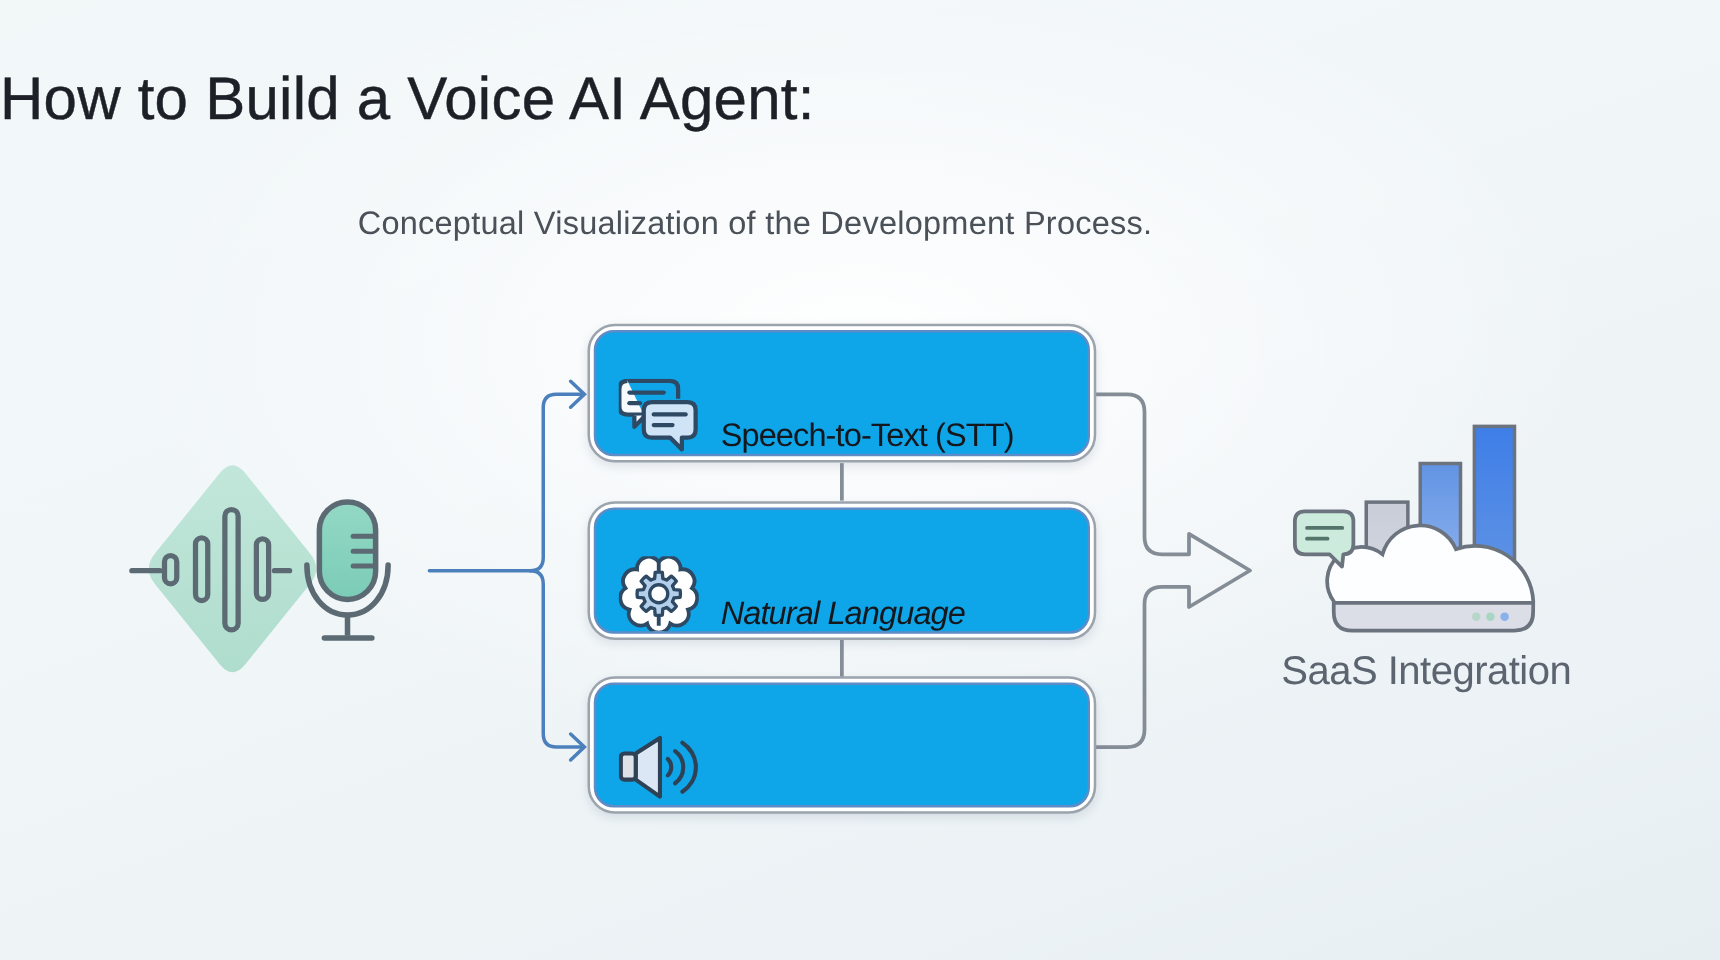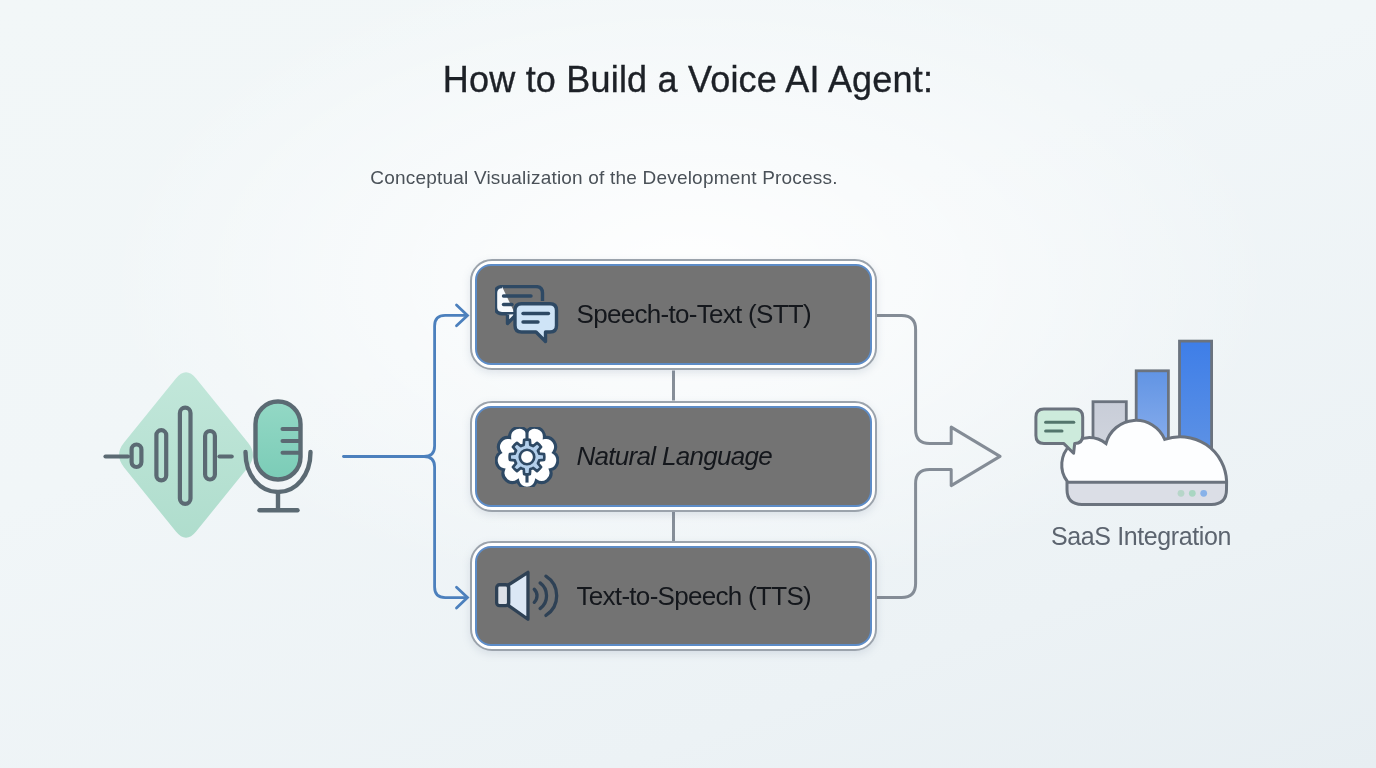--- a/index.html
+++ b/index.html
@@ -5,48 +5,48 @@
   html,body{margin:0;padding:0;}
   body{
     width:1376px;height:768px;overflow:hidden;position:relative;
     font-family:"Liberation Sans",sans-serif;
     background:
       radial-gradient(ellipse 950px 520px at 50% 36%, rgba(255,255,255,0.95), rgba(255,255,255,0) 62%),
       linear-gradient(160deg,#f2f7f8 0%,#f1f6f8 40%,#ecf2f5 78%,#e7eef2 100%);
   }
   .abs{position:absolute;}
   #title{
-    left:0;top:57px;width:1376px;text-align:center;
-    font-size:36px;line-height:45px;color:#1d2127;font-weight:500;
+    left:0;top:57px;width:1376px;
+    font-size:48px;line-height:45px;color:#1d2127;font-weight:500;
     letter-spacing:0.2px;-webkit-text-stroke:0.35px #1d2127;
   }
   #subtitle{
     left:0;top:163px;width:1208px;text-align:center;
-    font-size:19px;line-height:30px;color:#4a5158;font-weight:400;letter-spacing:0.2px;
+    font-size:26px;line-height:30px;color:#4a5158;font-weight:400;letter-spacing:0.2px;
   }
   #svg-canvas{left:0;top:0;}
   .step-box{
     left:470px;width:407px;height:111px;box-sizing:border-box;
     border:2.5px solid #9ba3ac;border-radius:22px;padding:3px;
     background:#fff;
     box-shadow:0 3px 8px rgba(110,130,155,0.18);
   }
   .step-inner{
     width:100%;height:100%;box-sizing:border-box;
     border:2.5px solid #5d8cc7;border-radius:16px;
-    display:flex;align-items:center;padding-left:17.5px;
-    background:#737373;
+    display:flex;align-items:flex-end;padding-left:17.5px;
+    background:#0ea5e9;
   }
   .step-icon{width:64px;height:60px;flex:0 0 auto;margin-right:18px;}
   .step-label{
     font-size:26px;line-height:29px;color:#14171c;letter-spacing:-0.7px;white-space:nowrap;
   }
   #caption{
     left:1013px;top:522px;width:256px;text-align:center;
-    font-size:25px;line-height:29.5px;color:#5c646f;letter-spacing:-0.4px;
+    font-size:32px;line-height:29.5px;color:#5c646f;letter-spacing:-0.4px;
   }
 </style>
 </head>
 <body>
 
 <svg id="svg-canvas" class="abs" width="1376" height="768" viewBox="0 0 1376 768">
   <defs>
     <linearGradient id="g-diamond" x1="0" y1="0" x2="0" y2="1">
       <stop offset="0" stop-color="#c2e7da"></stop>
         <stop offset="1" stop-color="#afddcd"></stop>
@@ -173,19 +173,18 @@
 
 <div class="step-box abs" style="top:541px;height:110px;">
   <div class="step-inner">
     <svg class="step-icon" viewBox="0 0 66 50">
       <path d="M14,13.4 L34,0.6 L34,49 L14,35 Z" fill="#dbe7f5" stroke="#2e4155" stroke-width="3.4" stroke-linejoin="round"></path>
       <rect x="1.7" y="13.4" width="12.3" height="21.6" rx="3" fill="#dde1e8" stroke="#2e4155" stroke-width="3.4"></rect>
       <path d="M40.5,18 A9.5,9.5 0 0 1 40.5,31.5" fill="none" stroke="#2e4155" stroke-width="3.4" stroke-linecap="round"></path>
       <path d="M46.5,11.5 A16.5,16.5 0 0 1 46.5,38" fill="none" stroke="#2e4155" stroke-width="3.4" stroke-linecap="round"></path>
       <path d="M52.5,4.5 A24,24 0 0 1 52.5,45" fill="none" stroke="#2e4155" stroke-width="3.4" stroke-linecap="round"></path>
     </svg>
-    <div class="step-label">Text-to-Speech (TTS)</div>
   </div>
 </div>
 
 <div id="caption" class="abs">
   <div>SaaS Integration</div>
 </div>
 
 </body></html>

